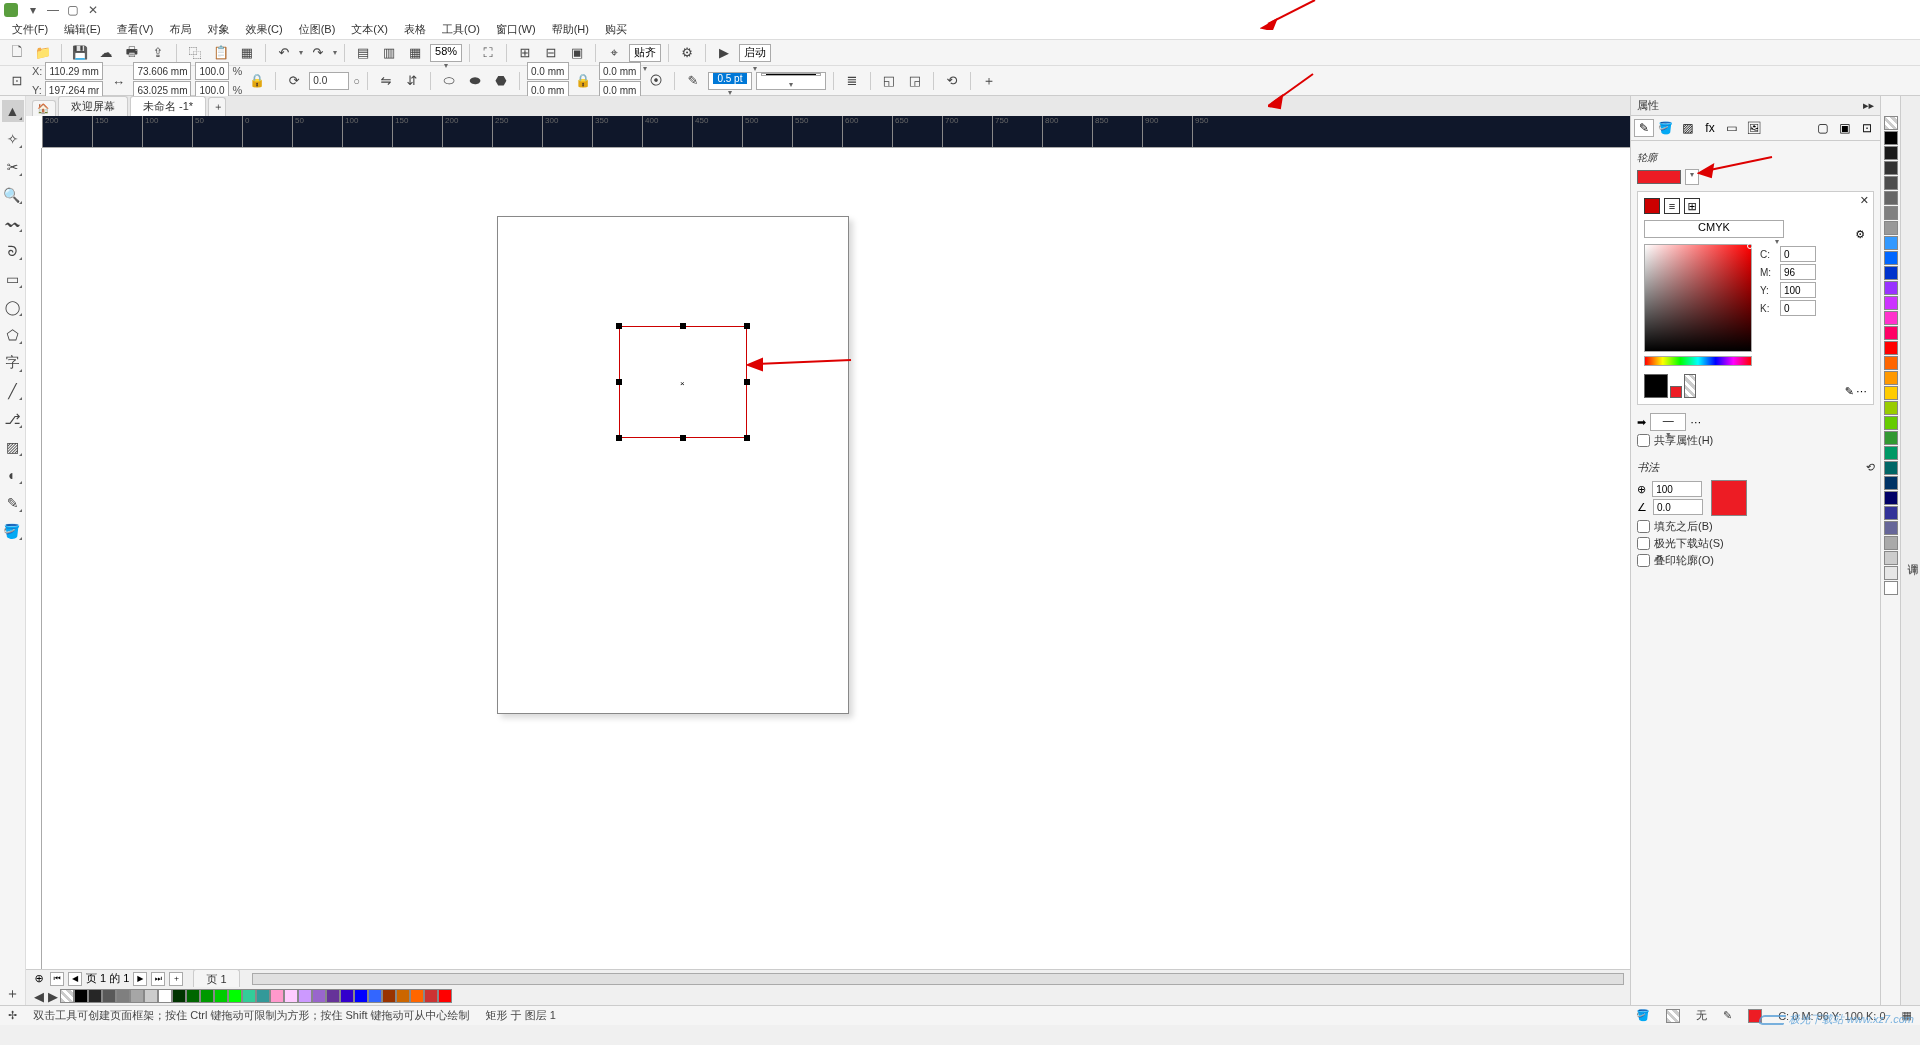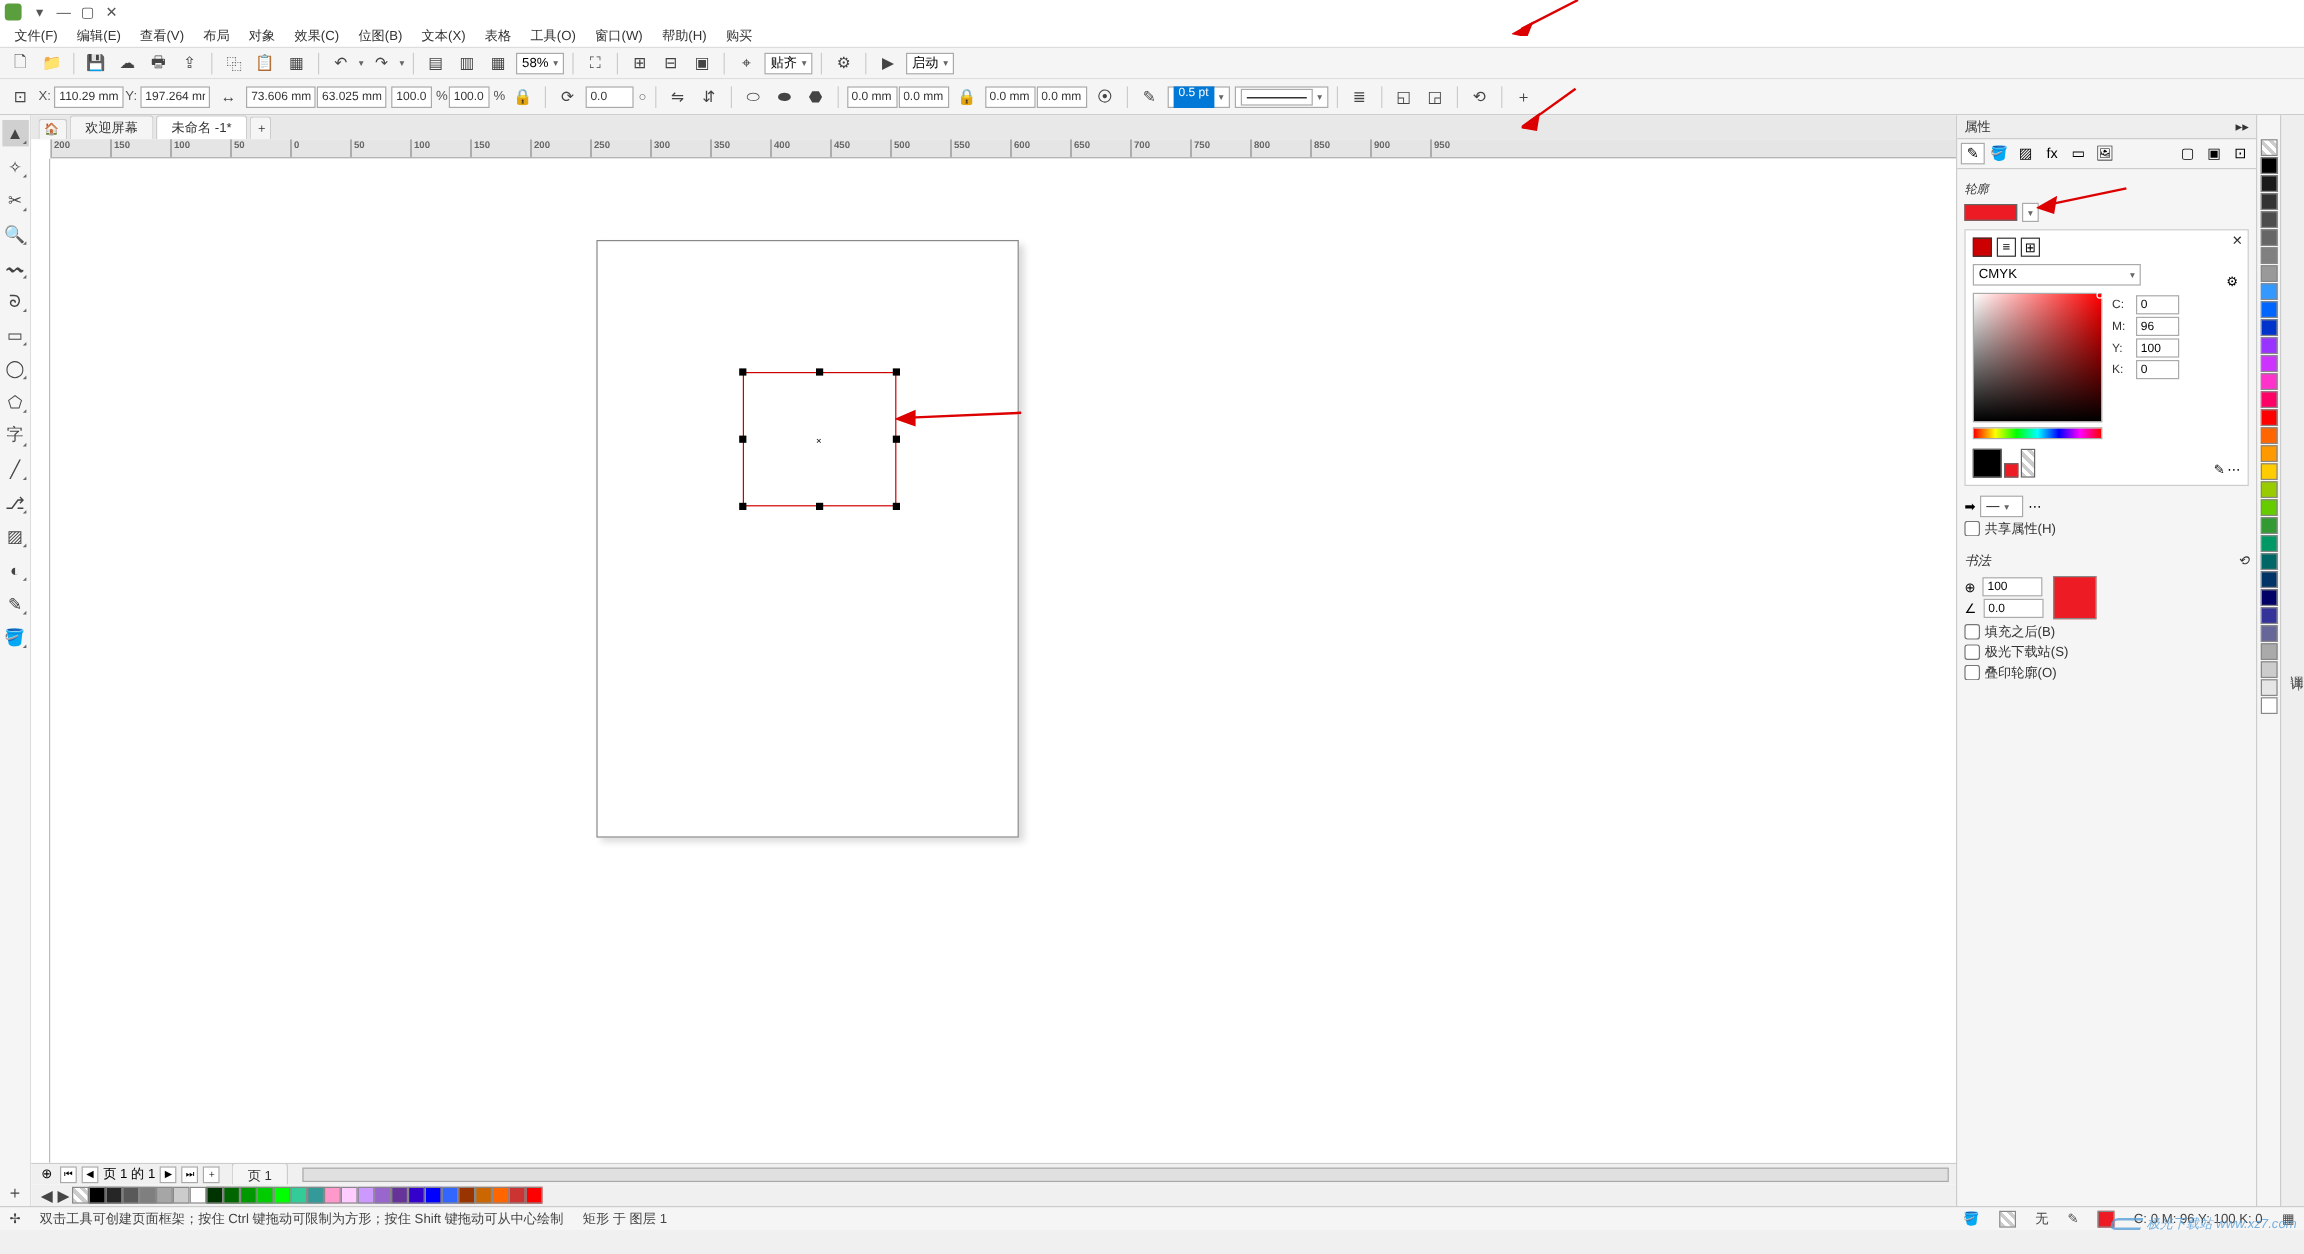--- a/index.html
+++ b/index.html
@@ -10,33 +10,33 @@
 .titlebar .win-btns { display:flex; gap:2px; }
 .titlebar .win-btn { width:18px; height:14px; display:flex; align-items:center; justify-content:center; color:#555; font-size:12px; }
 .menubar { height:20px; background:#fff; display:flex; align-items:center; padding:0 4px; border-bottom:1px solid #ddd; }
 .menubar .menu-item { padding:0 8px; color:#333; }
 .toolbar1 { height:26px; background:#f5f5f5; display:flex; align-items:center; padding:0 6px; gap:4px; border-bottom:1px solid #ddd; }
 .toolbar2 { height:30px; background:#f5f5f5; display:flex; align-items:center; padding:0 6px; gap:4px; border-bottom:1px solid #ccc; }
 .tb-btn { width:22px; height:22px; display:flex; align-items:center; justify-content:center; color:#444; border-radius:2px; font-size:13px; }
 .sep { width:1px; height:18px; background:#ccc; margin:0 3px; }
 .tb-input { height:18px; border:1px solid #aaa; background:#fff; padding:0 3px; font-size:10px; color:#333; }
 .tb-input.sel { background:#0078d7; color:#fff; }
-.tb-drop { border:1px solid #aaa; background:#fff; height:18px; display:flex; align-items:center; padding:0 4px; font-size:10px; gap:4px; }
+.tb-drop { border:1px solid #aaa; background:#fff; height:18px; display:flex; align-items:center; padding:0 4px; font-size:10px; gap:4px;flex-direction:column; }
 .tb-drop .caret { font-size:8px; color:#666; }
 .main-area { display:flex; height:calc(100% - 136px); }
 .toolbox { width:26px; background:#f5f5f5; border-right:1px solid #ddd; display:flex; flex-direction:column; padding-top:4px; gap:6px; align-items:center; }
 .tool { width:22px; height:22px; display:flex; align-items:center; justify-content:center; color:#444; font-size:14px; position:relative; }
 .tool.active { background:#d0d0d0; }
 .tool .flyout { position:absolute; right:2px; bottom:2px; width:0; height:0; border-left:3px solid transparent; border-bottom:3px solid #666; }
 .doc-area { flex:1; display:flex; flex-direction:column; background:#fff; position:relative; }
 .tabs { height:20px; background:#e8e8e8; display:flex; align-items:flex-end; padding-left:6px; gap:2px; }
 .tab { padding:2px 12px; background:#f5f5f5; border:1px solid #ccc; border-bottom:none; border-radius:3px 3px 0 0; font-size:10px; color:#333; display:flex; align-items:center; gap:4px; }
 .tab.home-icon { width:24px; padding:2px 4px; }
 .tab.active { background:#fff; }
-.ruler-top { height:16px; background:#e5e5e5; border-bottom:1px solid #aaa; position:relative; margin-left:16px; overflow:hidden;font-weight:bold; }
+.ruler-top { height:32px; background:#0f172a; border-bottom:1px solid #aaa; position:relative; margin-left:16px; overflow:hidden; }
 .ruler-top .tick { position:absolute; top:0; height:100%; border-left:1px solid #888; font-size:8px; color:#666; padding-left:2px; }
 .canvas-wrap { flex:1; display:flex; overflow:hidden; }
 .ruler-left { width:16px; background:#fff; border-right:1px solid #aaa; position:relative; }
 .canvas { flex:1; background:#fff; position:relative; overflow:hidden; }
 .page { position:absolute; left:455px; top:68px; width:352px; height:498px; background:#fff; border:1px solid #888; box-shadow:4px 4px 6px rgba(0,0,0,0.15); }
 .shape { position:absolute; left:577px; top:178px; width:128px; height:112px; border:1px solid #c00; }
 .handle { position:absolute; width:6px; height:6px; background:#000; }
 .handle.tl{left:-4px;top:-4px}.handle.tc{left:50%;top:-4px;margin-left:-3px}.handle.tr{right:-4px;top:-4px}
 .handle.ml{left:-4px;top:50%;margin-top:-3px}.handle.mr{right:-4px;top:50%;margin-top:-3px}
 .handle.bl{left:-4px;bottom:-4px}.handle.bc{left:50%;bottom:-4px;margin-left:-3px}.handle.br{right:-4px;bottom:-4px}
@@ -58,21 +58,21 @@
 .color-swatch-lg { width:44px; height:14px; border:1px solid #666; }
 .color-picker { width:108px; height:108px; background:linear-gradient(to bottom,rgba(0,0,0,0)0%,#000 100%),linear-gradient(to right,#fff 0%,#f00 100%); position:relative; border:1px solid #aaa;}
 .hue-bar { width:108px; height:10px; background:linear-gradient(to right,red,yellow,lime,cyan,blue,magenta,red); margin-top:4px; border:1px solid #aaa;}
 .cmyk-row { display:flex; align-items:center; gap:6px; margin:2px 0; }
 .cmyk-row label{width:14px;color:#333;font-size:10px}
 .cmyk-row input{width:36px;height:16px;border:1px solid #aaa;padding:0 3px;font-size:10px}
 .chk-row{display:flex;align-items:center;gap:4px;margin:2px 0;font-size:10px;color:#333}
 .side-palette { width:20px; background:#f5f5f5; border-left:1px solid #ccc; display:flex; flex-direction:column; align-items:center; padding-top:20px; gap:0; }
 .side-palette .sw{width:14px;height:14px;border:1px solid #888;margin-bottom:1px}
 .dock-right { width:20px; background:#eee; border-left:1px solid #ccc; writing-mode:vertical-rl; text-align:center; padding-top:8px; font-size:10px; color:#555;}
-.coord-group{display:flex;flex-direction:row;gap:1px;font-size:9px;color:#555}
+.coord-group{display:flex;flex-direction:column;gap:1px;font-size:9px;color:#555}
 .red-arrow{stroke:#d00;fill:#d00;stroke-width:2}
 .line-style-bar{width:60px;height:14px;border:1px solid #aaa;background:#fff;position:relative}
 .line-style-bar::after{content:"";position:absolute;left:4px;right:4px;top:50%;border-top:1px solid #000}
 .close-x{position:absolute;right:4px;top:2px;font-size:11px;color:#333;cursor:pointer}
 .watermark{position:absolute;right:6px;bottom:18px;color:#5aa0d8;font-size:10px;opacity:.8;font-style:italic}
 .wm-logo{display:inline-block;width:26px;height:10px;border:2px solid #5aa0d8;border-radius:6px 0 0 6px;border-right:none;transform:skewX(-15deg);margin-right:4px;vertical-align:middle}
 </style>
 </head>
 <body>
 

